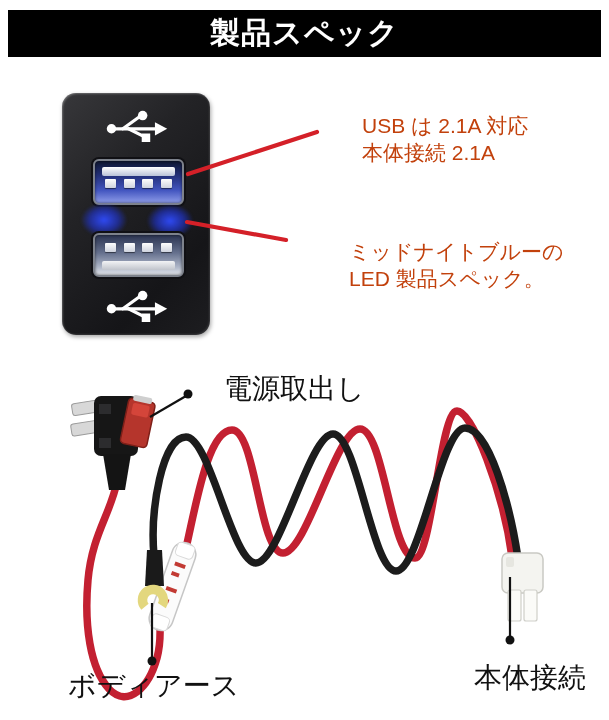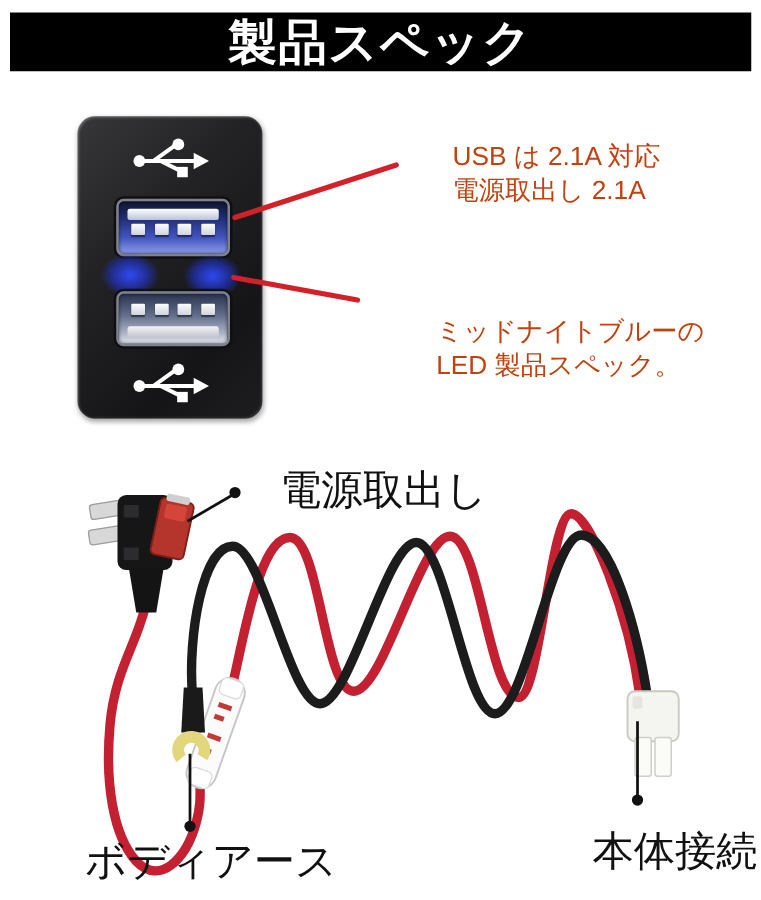--- a/index.html
+++ b/index.html
@@ -5,21 +5,21 @@
   html,body{margin:0;padding:0;background:#fff;}
   #stage{
     position:relative;width:609px;height:720px;background:#ffffff;overflow:hidden;
     font-family:"Liberation Sans","DejaVu Sans",sans-serif;color:#1a1a1a;
   }
   
   .header-bar{
     position:absolute;left:8px;top:10px;width:593px;height:47px;background:#000;
     display:flex;align-items:center;justify-content:center;gap:66px;
   }
-  .header-bar span{color:#fff;font-size:39px;font-weight:600;letter-spacing:1px;white-space:nowrap;}
+  .header-bar span{color:#fff;font-size:30px;font-weight:600;letter-spacing:1px;white-space:nowrap;}
   
   .panel{
     position:absolute;left:62px;top:93px;width:148px;height:242px;border-radius:14px;
     background:linear-gradient(135deg,#37373a 0%,#232326 35%,#151518 75%,#1d1d20 100%);
     box-shadow:inset 1px 1px 2px rgba(255,255,255,.28), inset -1px -1px 2px rgba(255,255,255,.12), 1px 2px 4px rgba(0,0,0,.35);
   }
   .usb-icon{position:absolute;left:40px;width:70px;height:34px;}
   .usb-icon.top{top:15px;}
   .usb-icon.bottom{top:195px;}
   .port{
@@ -39,22 +39,22 @@
   .led-glow{
     position:absolute;width:46px;height:34px;border-radius:50%;
     background:radial-gradient(ellipse at center, rgba(48,76,255,.95) 0%, rgba(34,56,230,.55) 45%, rgba(20,40,200,0) 72%);
     filter:blur(1px);
   }
   .led-glow.left{left:19px;top:110px;}
   .led-glow.right{left:85px;top:111px;}
   
   .note{position:absolute;font-size:21px;line-height:27px;color:#c2410c;white-space:nowrap;}
   .note-usb{left:362px;top:112px;}
-  .note-led{left:349px;top:252px;}
-  .diagram-label{position:absolute;font-size:33px;color:#111;white-space:nowrap;}
+  .note-led{left:349px;top:238px;}
+  .diagram-label{position:absolute;font-size:28px;color:#111;white-space:nowrap;}
   .label-power{left:224px;top:370px;}
   .label-ground{left:68px;top:667px;}
   .label-unit{left:474px;top:659px;}
   
   #vector-overlay{position:absolute;left:0;top:0;width:609px;height:720px;}
 </style>
 </head>
 <body>
 
 <div id="stage">
@@ -160,21 +160,21 @@
       <line x1="152" y1="603" x2="152" y2="659"></line>
       <line x1="510" y1="577" x2="510" y2="638"></line>
     </g>
     <circle cx="188" cy="394" r="4.5" fill="#111"></circle>
     <circle cx="152" cy="661" r="4.5" fill="#111"></circle>
     <circle cx="510" cy="640" r="4.5" fill="#111"></circle>
   </svg>
 
   <div class="note note-usb">
     <div>USB は 2.1A 対応</div>
-    <div>電源取出し 2.1A</div>
+    <div>本体接続 2.1A</div>
   </div>
   <div class="note note-led">
     <div>ミッドナイトブルーの</div>
     <div>LED 製品スペック。</div>
   </div>
 
   <div class="diagram-label label-power">電源取出し</div>
   <div class="diagram-label label-ground">ボディアース</div>
   <div class="diagram-label label-unit">本体接続</div>
 

